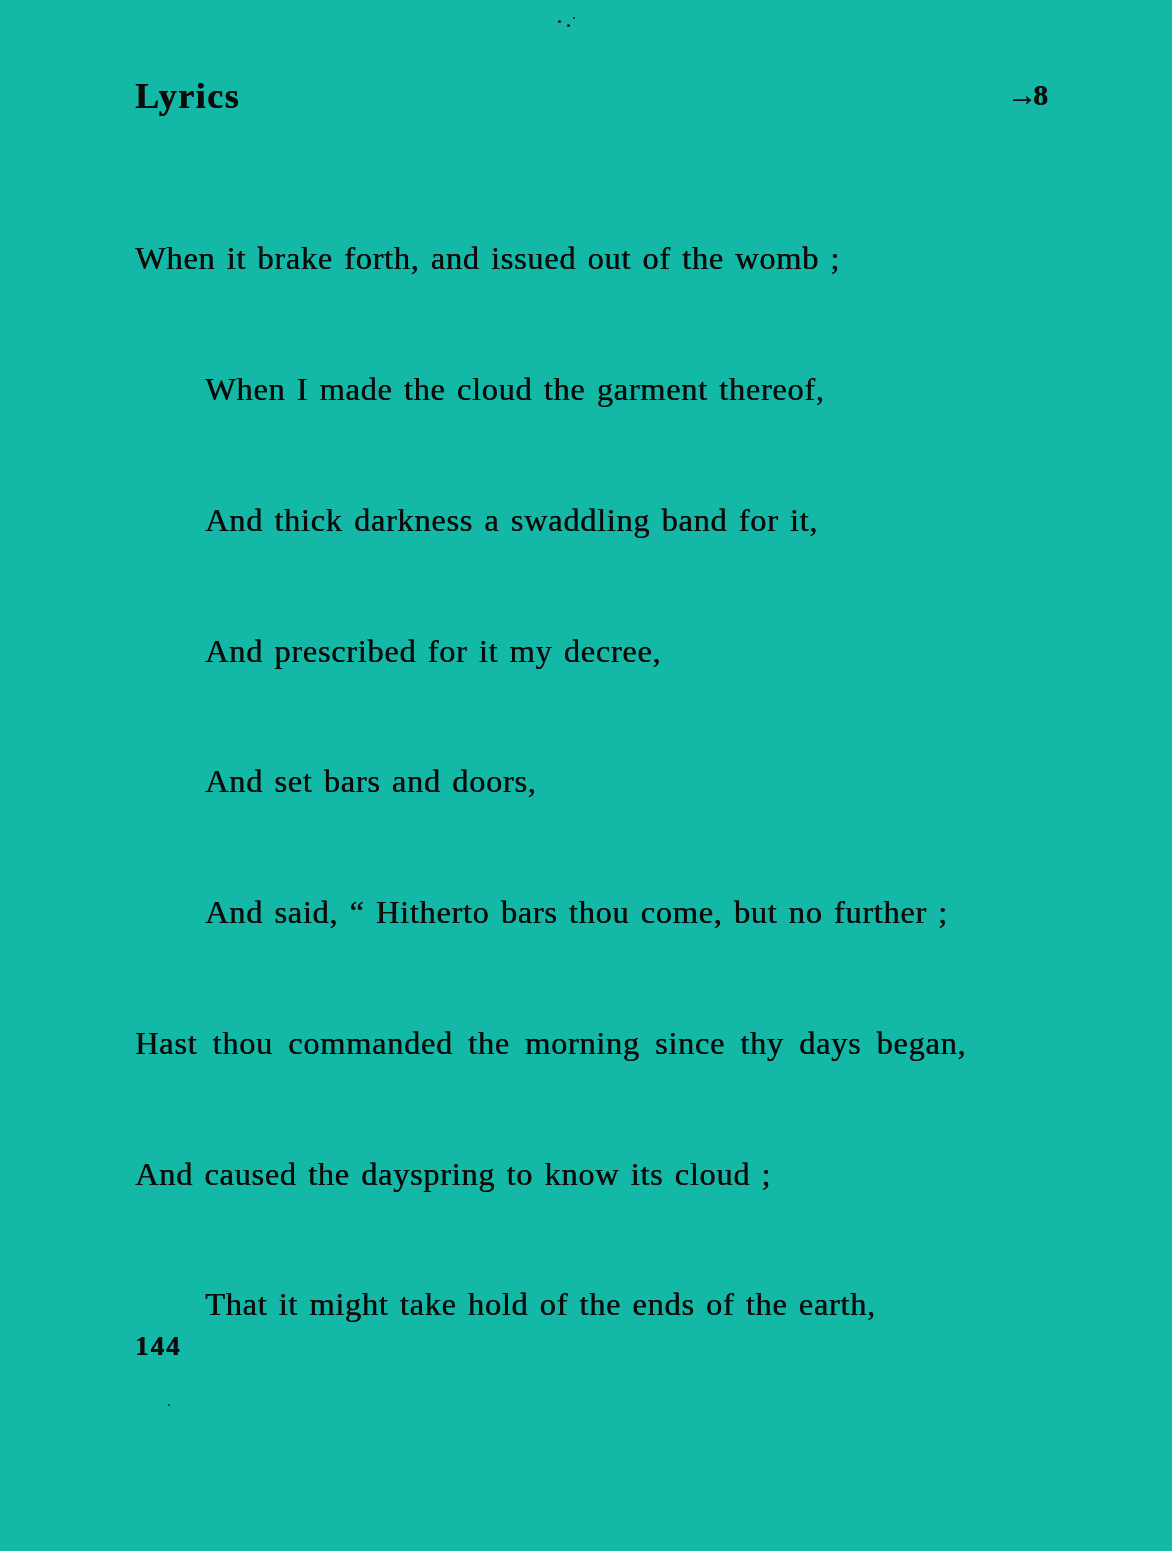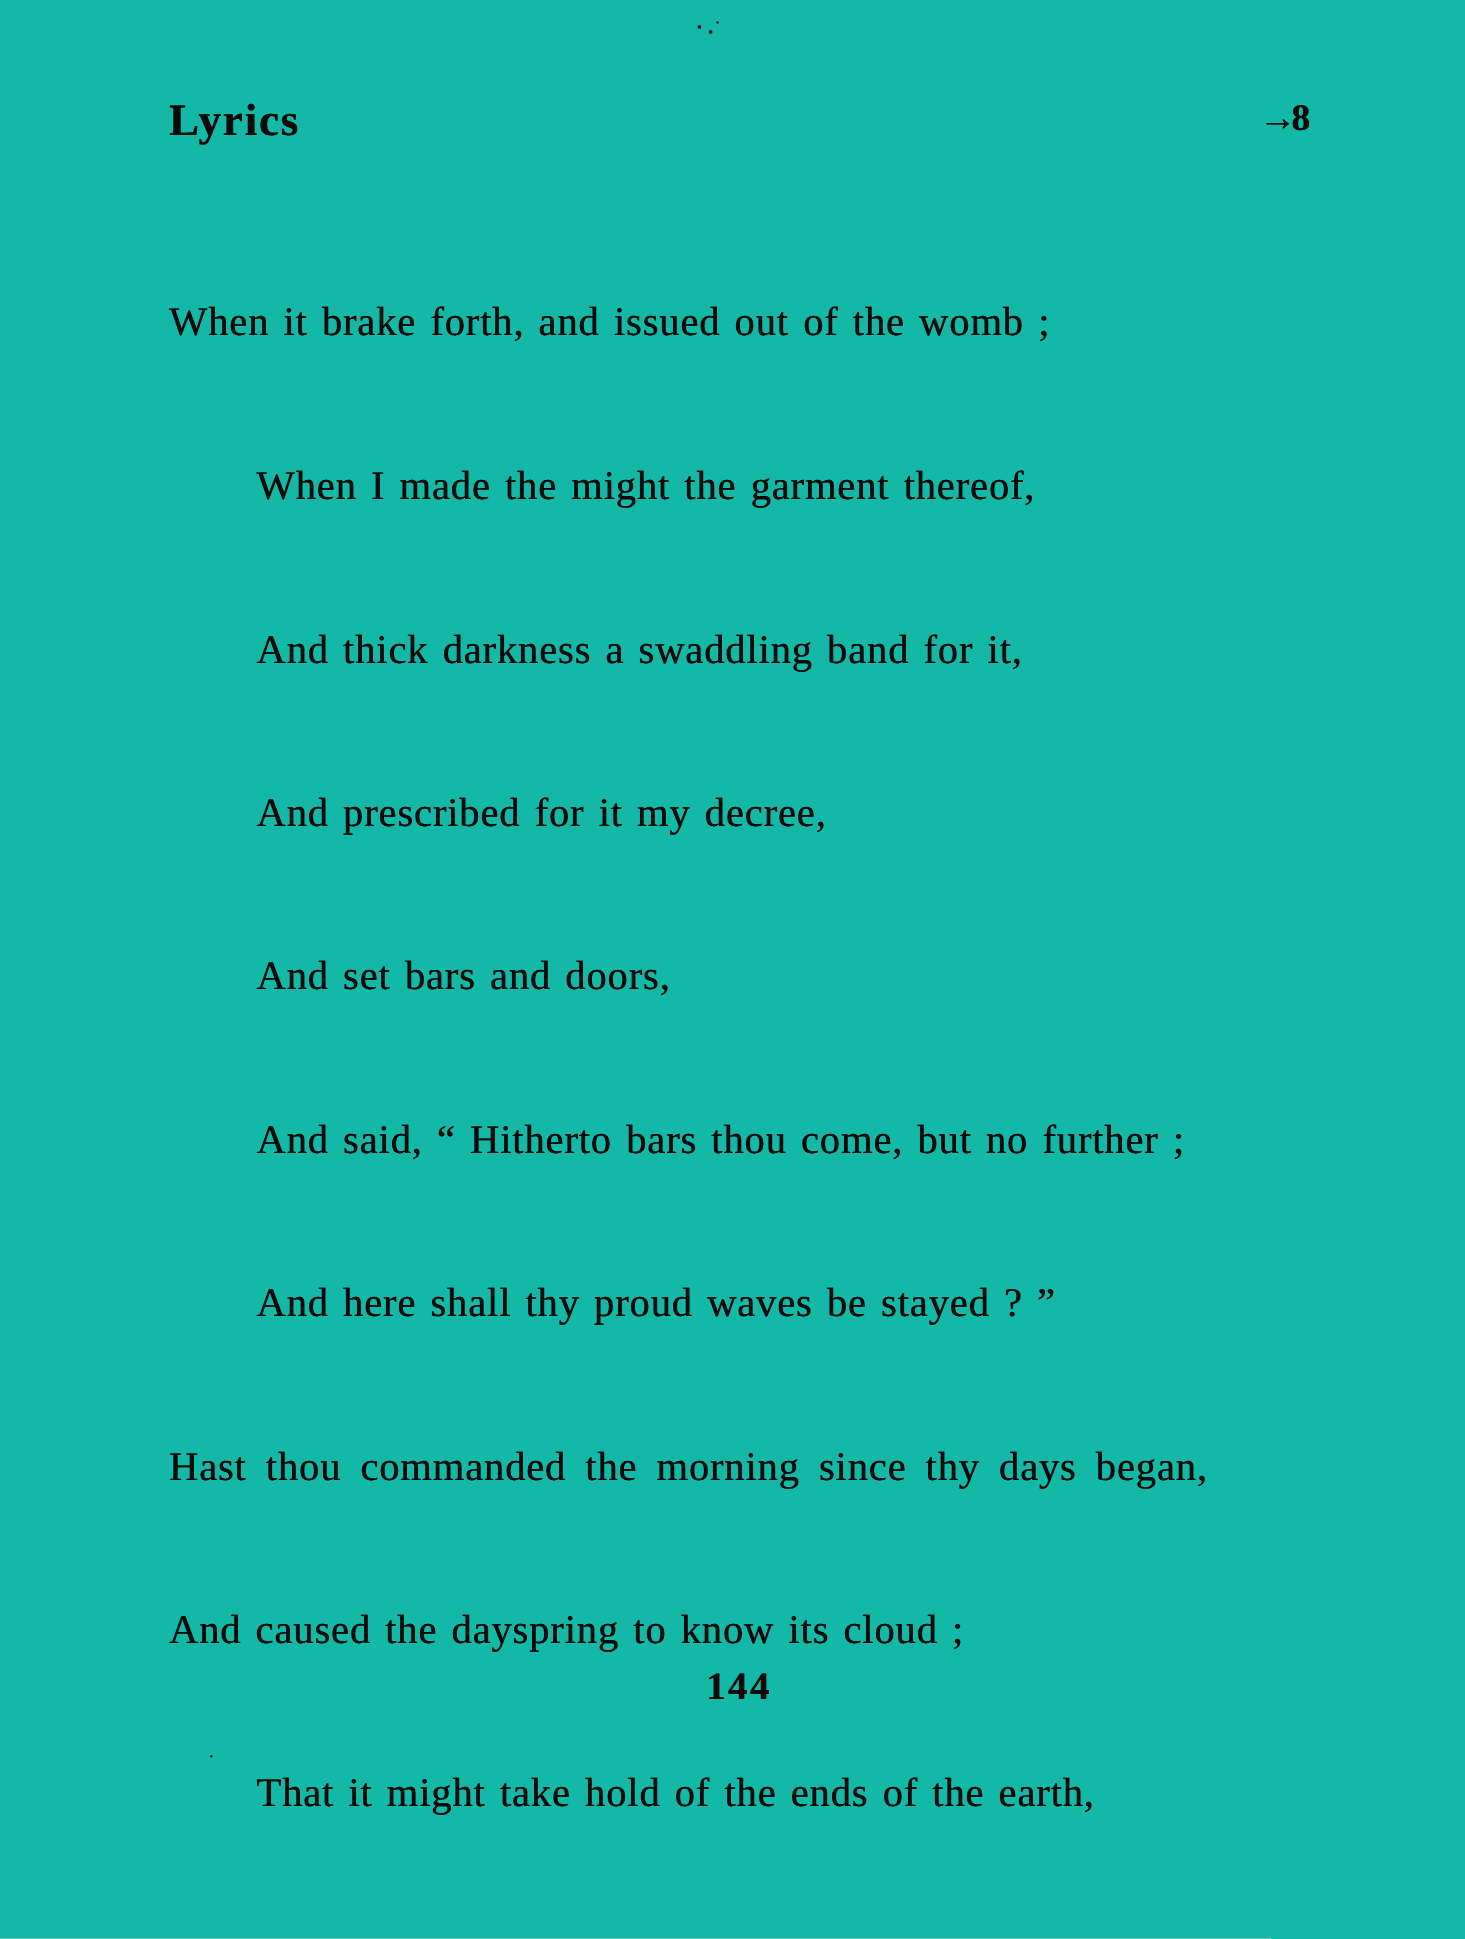--- a/index.html
+++ b/index.html
@@ -67,22 +67,21 @@
   .line { min-height: 43.6px; }
   .indent  { padding-left: 70px; }
   .spread-sm { word-spacing: 0.20em; }
 
   
   .folio {
     position: absolute;
     top: 1331px;
     left: 135px;
     width: 912px;
-    text-align: center;
-    font-size: 31px;
+    font-size: 27px;
     letter-spacing: 2px;
     font-weight: bold;
     font-variant-numeric: oldstyle-nums;
   }
 
   
   .speck {
     position: absolute;
     background: #1a1a1a;
     border-radius: 50%;
@@ -101,26 +100,25 @@
 
   <div class="header">
     <div class="header-left">Lyrics</div>
     <div class="header-right">
       <span class="ornament">→8</span>
     </div>
   </div>
 
   <div class="poem">
     <div class="line">When it brake forth, and issued out of the womb ;</div>
-    <div class="line indent">When I made the might the garment thereof,</div>
+    <div class="line indent">When I made the cloud the garment thereof,</div>
     <div class="line indent">And thick darkness a swaddling band for it,</div>
     <div class="line indent">And prescribed for it my decree,</div>
     <div class="line indent">And set bars and doors,</div>
     <div class="line indent">And said, “ Hitherto bars thou come, but no further ;</div>
-    <div class="line indent">And here shall thy proud waves be stayed ? ”</div>
     <div class="line spread-sm">Hast thou commanded the morning since thy days began,</div>
     <div class="line">And caused the dayspring to know its cloud ;</div>
     <div class="line indent">That it might take hold of the ends of the earth,</div>
     
     
     
     
     
     
     

